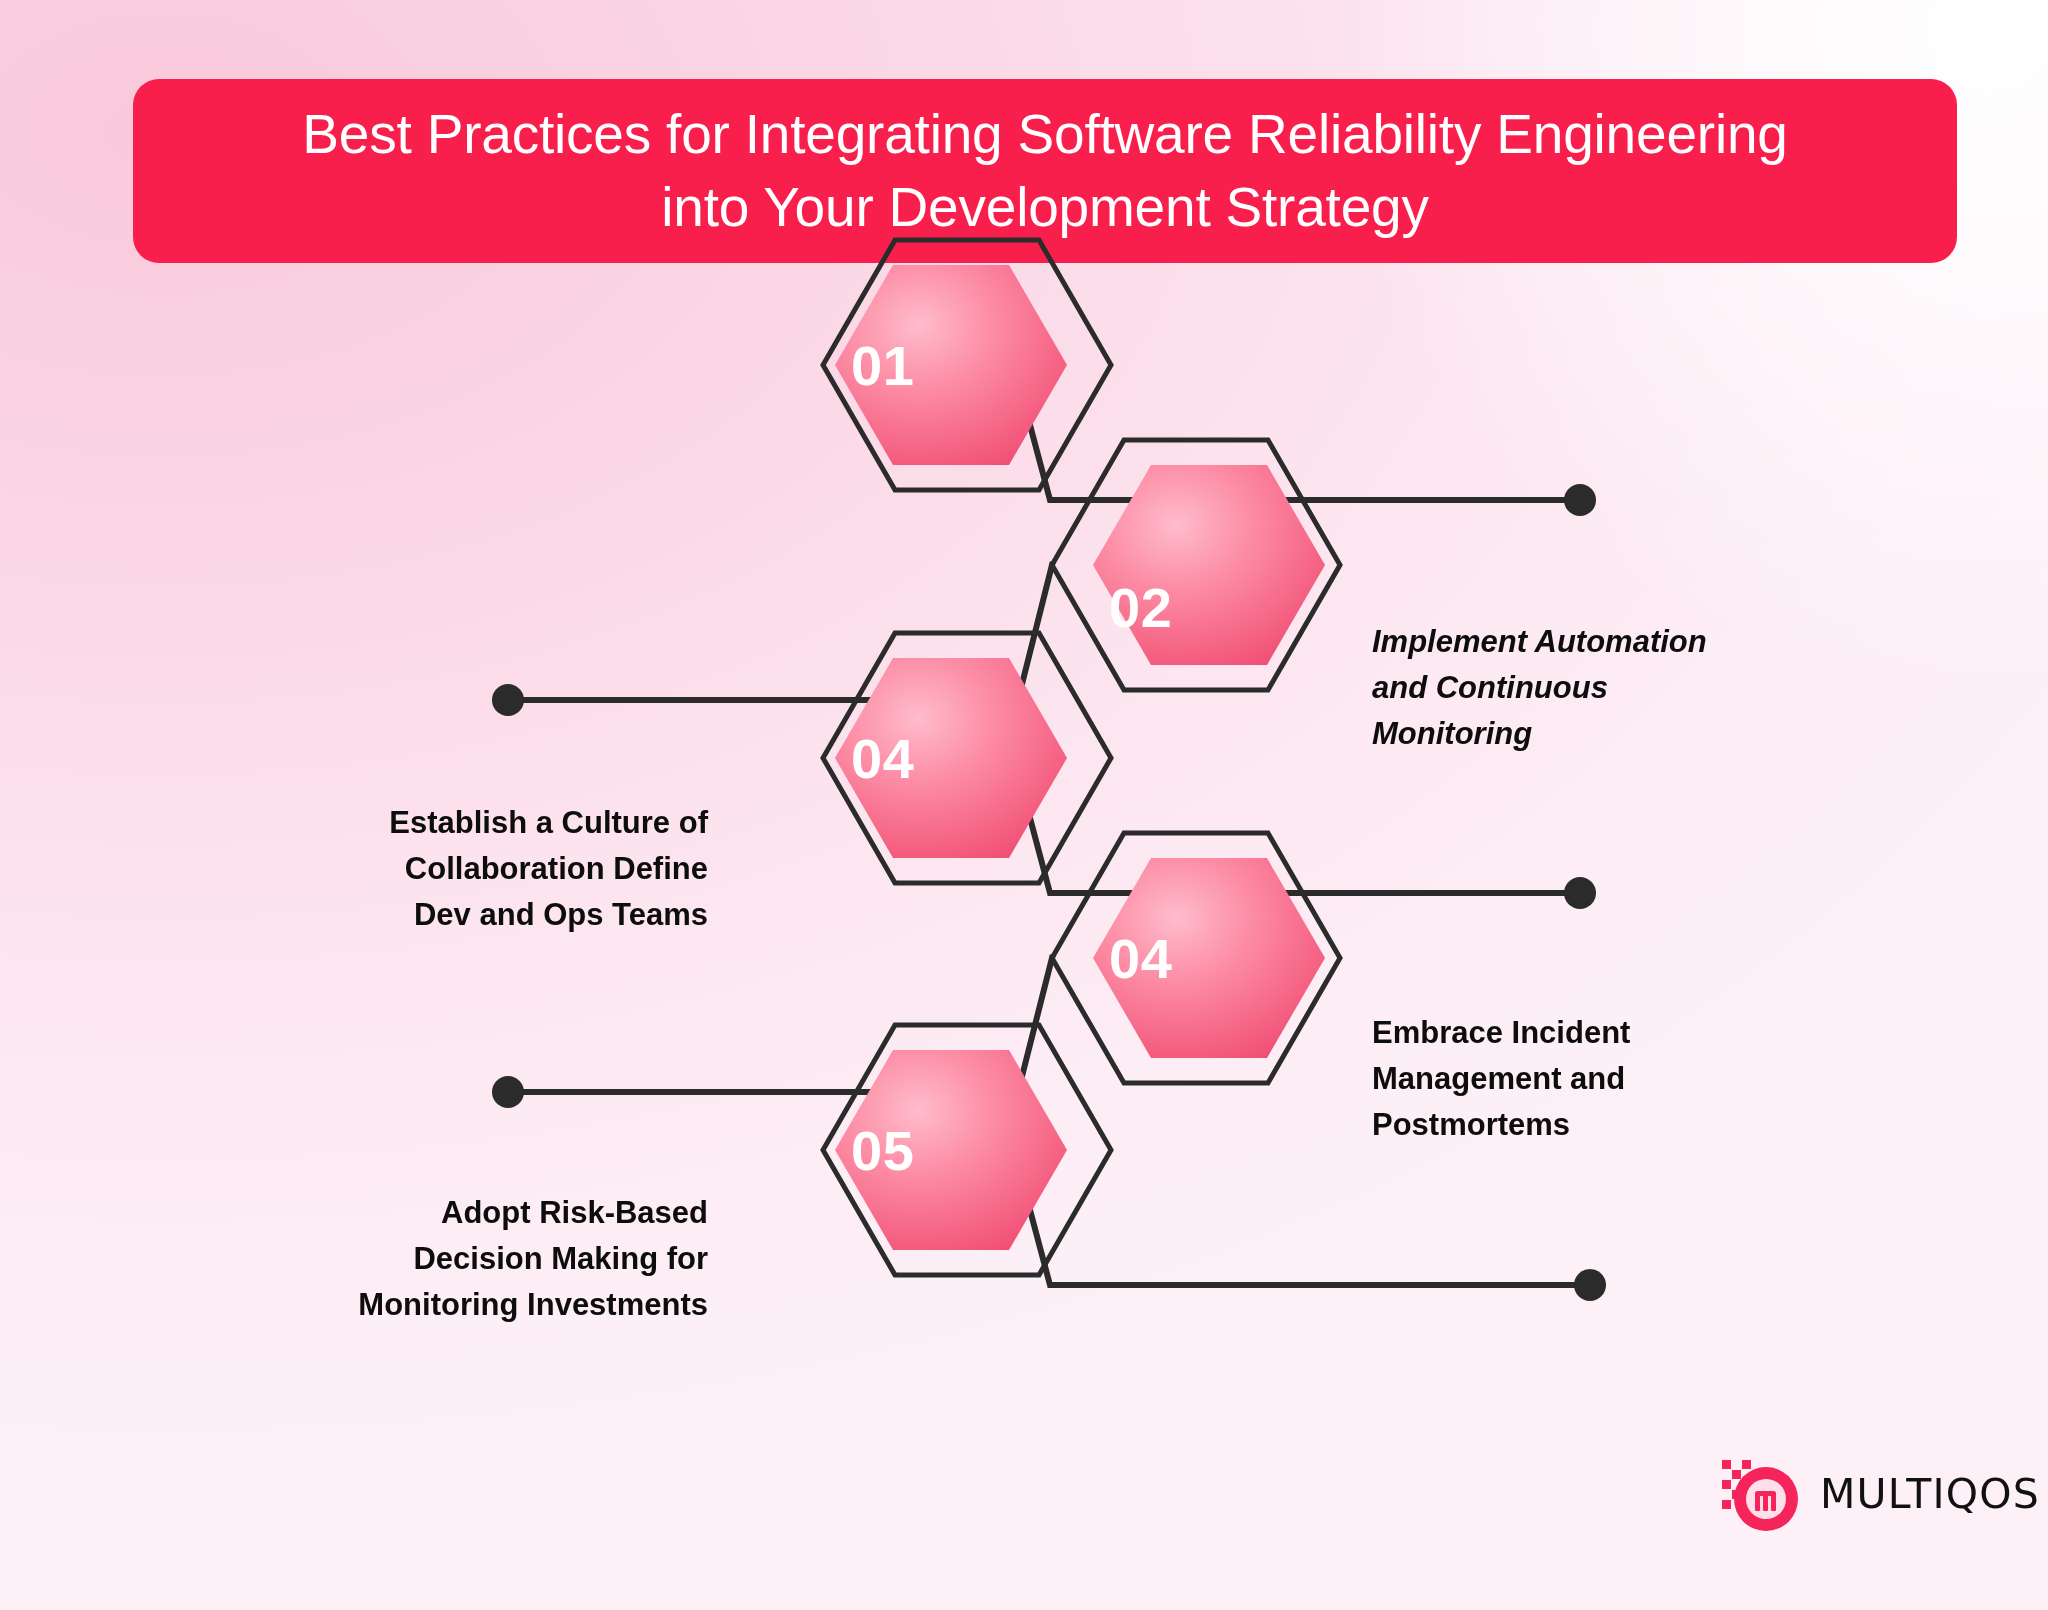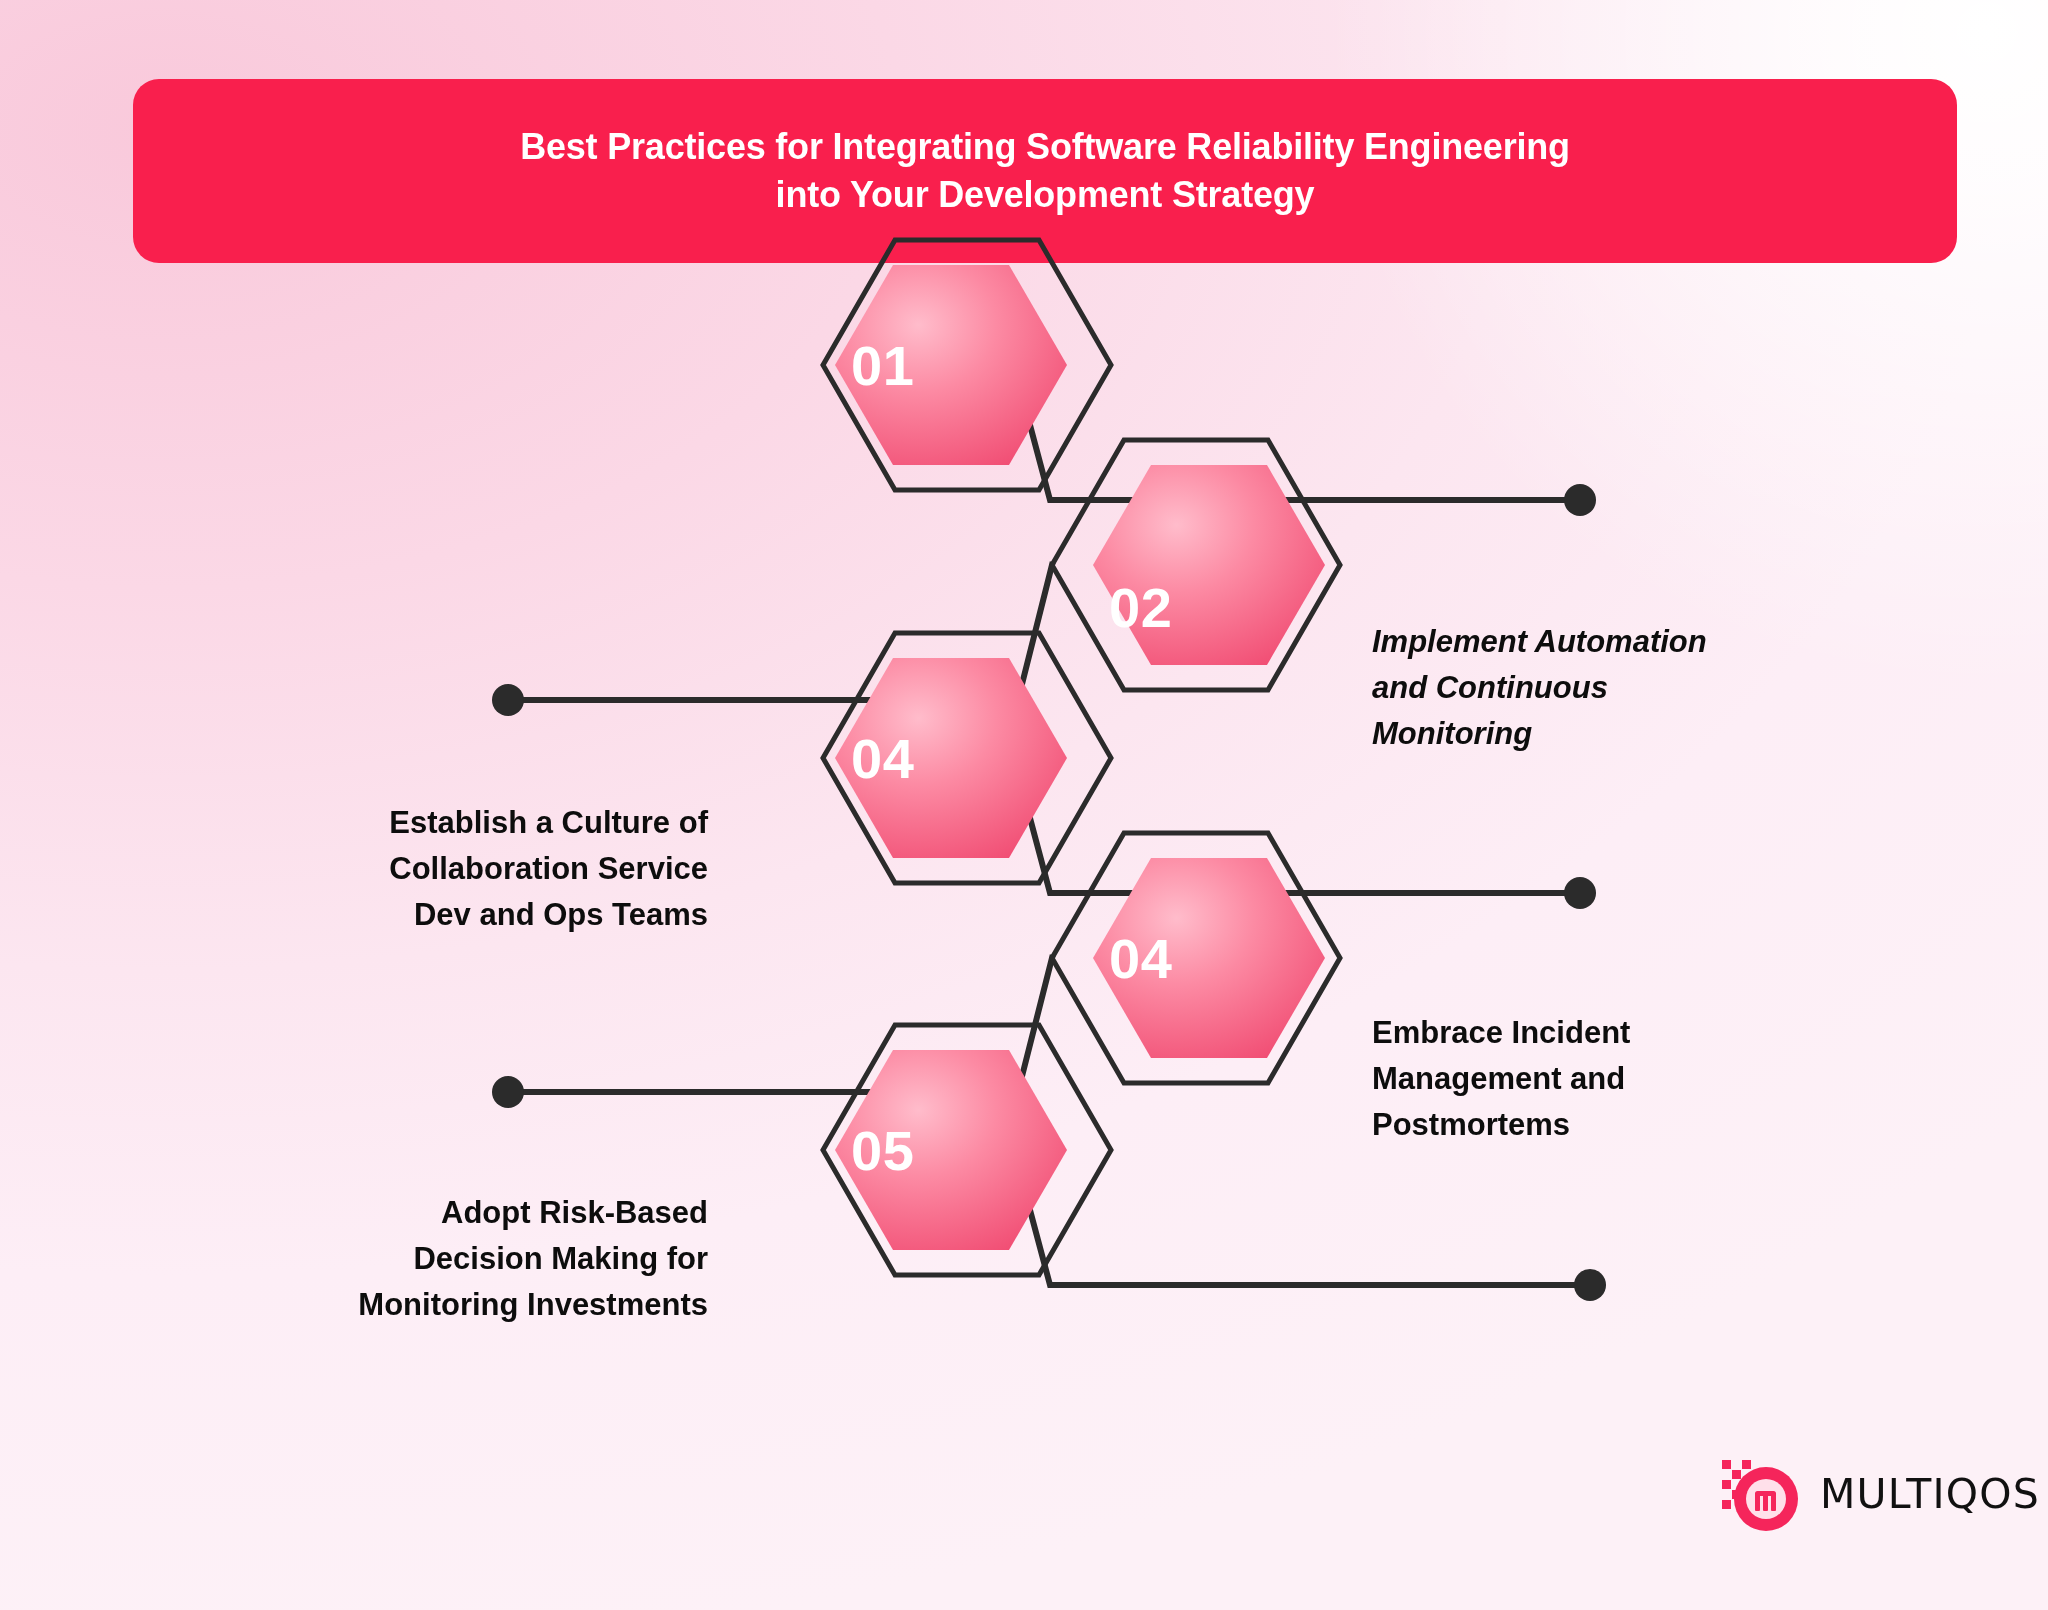--- a/index.html
+++ b/index.html
@@ -34,22 +34,22 @@
     background: #f91f4d;
     border-radius: 26px;
     display: flex;
     align-items: center;
     justify-content: center;
     box-sizing: border-box;
     padding: 0 40px;
   }
   .title-text {
     color: #ffffff;
-    font-size: 36px;
-    font-weight: bold;
+    font-size: 55px;
+    font-weight: normal;
     line-height: 1.32;
     text-align: center;
     letter-spacing: -0.2px;
     white-space: pre-line;
   }
 
   
   .stage {
     position: absolute;
     left: 0;
@@ -197,21 +197,21 @@
   <div class="hex-number" style="left:851px; top:333px;">01</div>
   <div class="hex-number" style="left:1109px; top:533px;margin-top:42px;">02</div>
   <div class="hex-number" style="left:851px; top:726px;">04</div>
   <div class="hex-number" style="left:1109px; top:926px;">04</div>
   <div class="hex-number" style="left:851px; top:1118px;">05</div>
 
   <div class="step-label right label-02">Implement Automation
 and Continuous
 Monitoring</div>
   <div class="step-label left label-03">Establish a Culture of
-Collaboration Service
+Collaboration Define
 Dev and Ops Teams</div>
   <div class="step-label right label-04">Embrace Incident
 Management and
 Postmortems</div>
   <div class="step-label left label-05">Adopt Risk-Based
 Decision Making for
 Monitoring Investments</div>
 
   <div class="logo">
     <div class="logo-mark">

